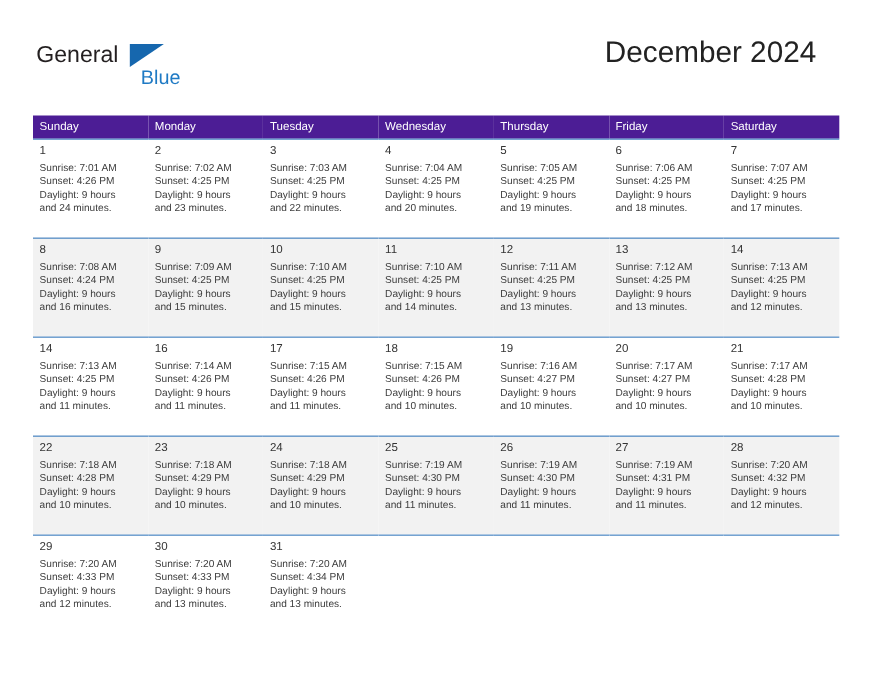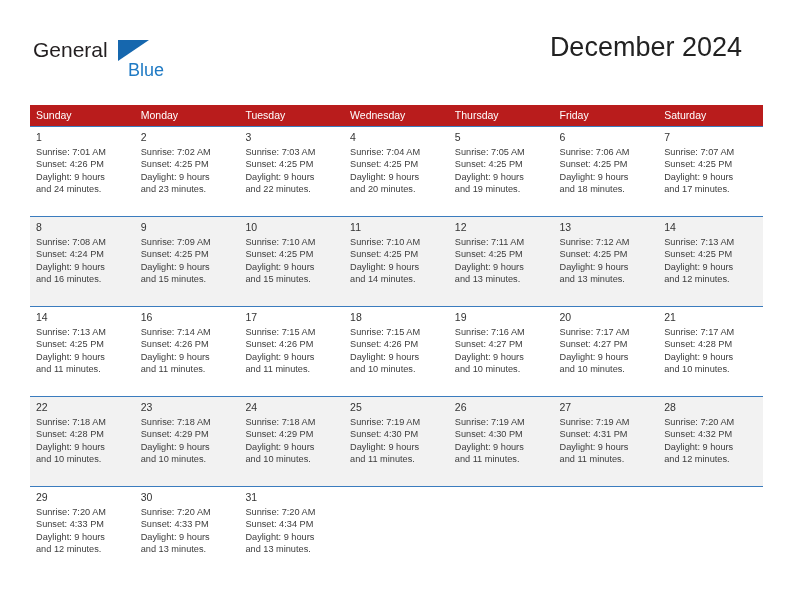--- a/index.html
+++ b/index.html
@@ -89,21 +89,21 @@
   
   .calendar {
     position: absolute;
     left: 30px;
     top: 105px;
     width: 733px;
     border-collapse: collapse;
     table-layout: fixed;
   }
   .calendar th {
-    background: #b91c1c;
+    background: #4c1d95;
     color: #ffffff;
     font-size: 10.5px;
     font-weight: normal;
     text-align: left;
     padding: 4px 0 5px 6px;
     border: none;
     height: 11px;
   }
   .calendar td {
     vertical-align: top;

